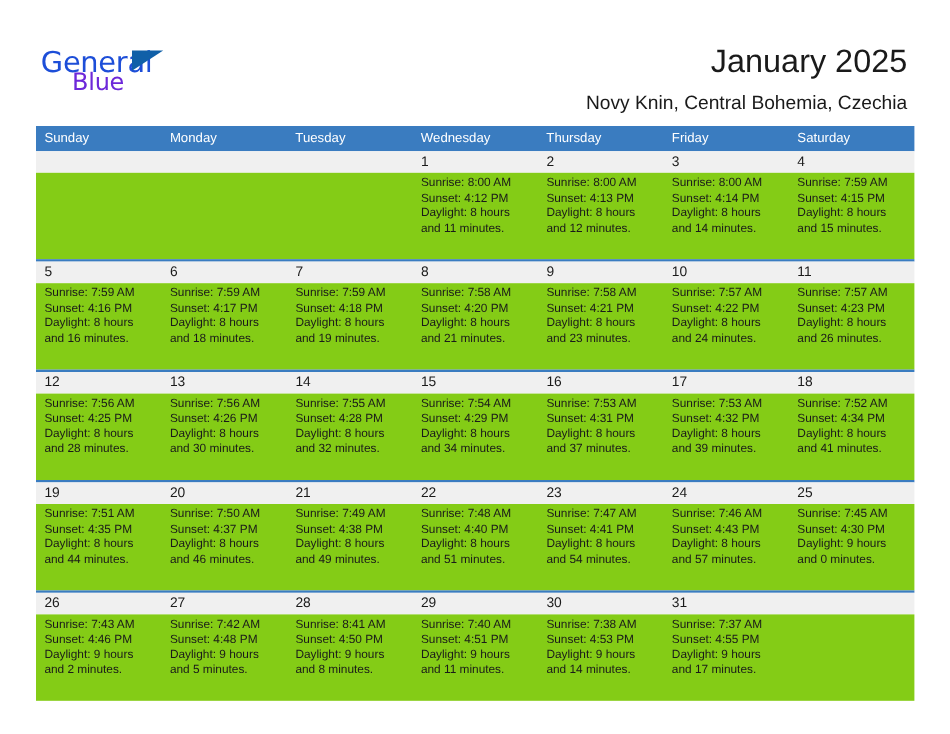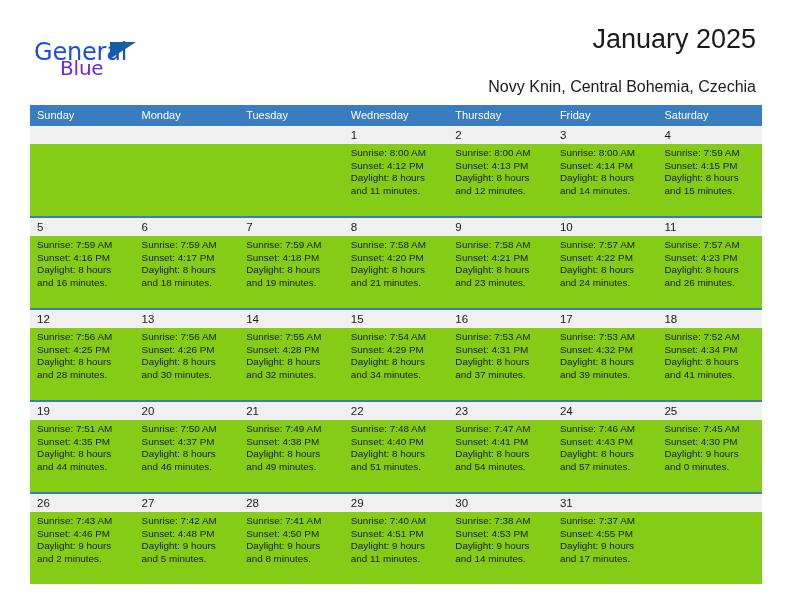--- a/index.html
+++ b/index.html
@@ -49,21 +49,21 @@
   }
   .logo-triangle {
     position: absolute;
     left: 76px; top: 4px;
     width: 0; height: 0;
     border-left: 26px solid #1060a8;
     border-bottom: 17px solid transparent;
   }
   .title {
     position: absolute;
-    right: 36px; top: 24px;
+    right: 36px; top: 36px;
     font-size: 27px;
     font-weight: 400;
     color: #1a1a1a;
     text-align: right;
     white-space: nowrap;
   }
   .subtitle {
     position: absolute;
     right: 36px; top: 78px;
     font-size: 16px;
@@ -386,21 +386,21 @@
               <div>Daylight: 9 hours</div>
               <div>and 2 minutes.</div>
             </div>
             <div class="info-cell">
               <div>Sunrise: 7:42 AM</div>
               <div>Sunset: 4:48 PM</div>
               <div>Daylight: 9 hours</div>
               <div>and 5 minutes.</div>
             </div>
             <div class="info-cell">
-              <div>Sunrise: 7:41 AM</div>
+              <div>Sunrise: 8:41 AM</div>
               <div>Sunset: 4:50 PM</div>
               <div>Daylight: 9 hours</div>
               <div>and 8 minutes.</div>
             </div>
             <div class="info-cell">
               <div>Sunrise: 7:40 AM</div>
               <div>Sunset: 4:51 PM</div>
               <div>Daylight: 9 hours</div>
               <div>and 11 minutes.</div>
             </div>

